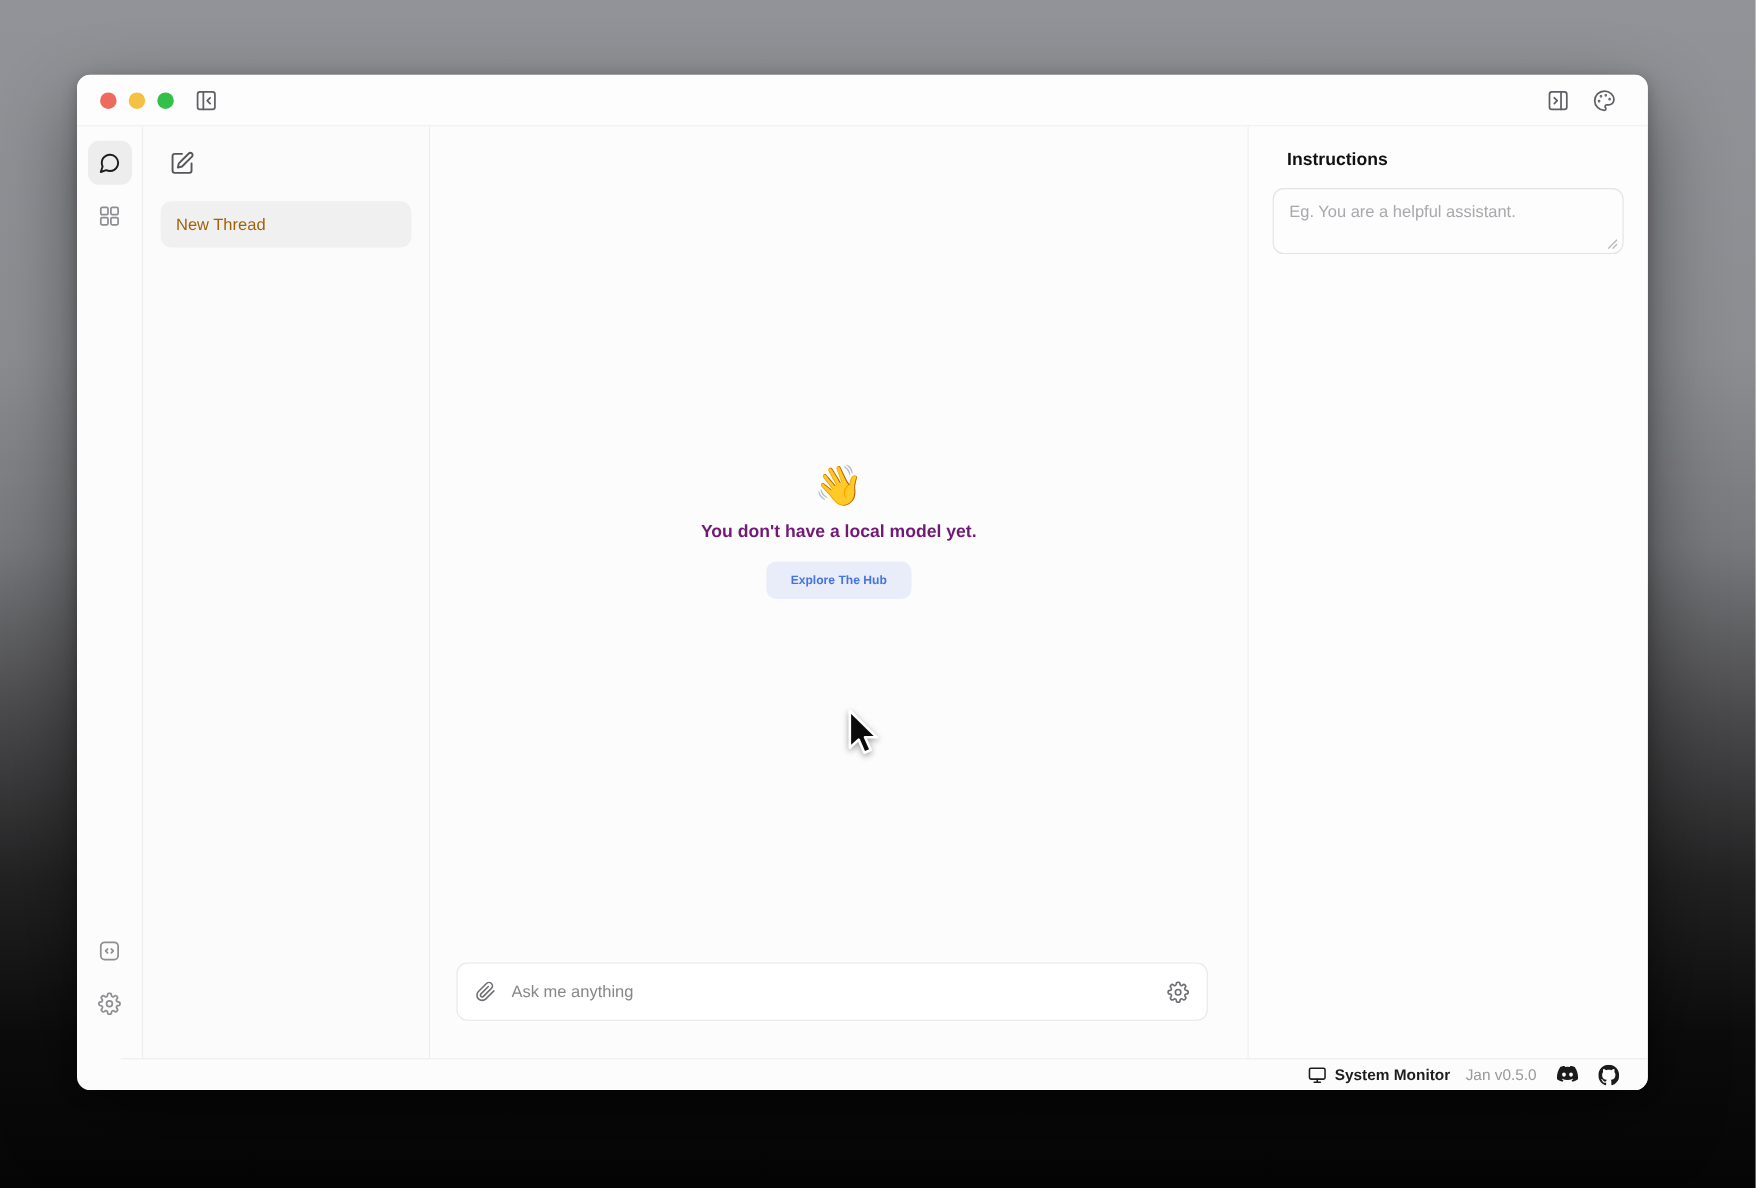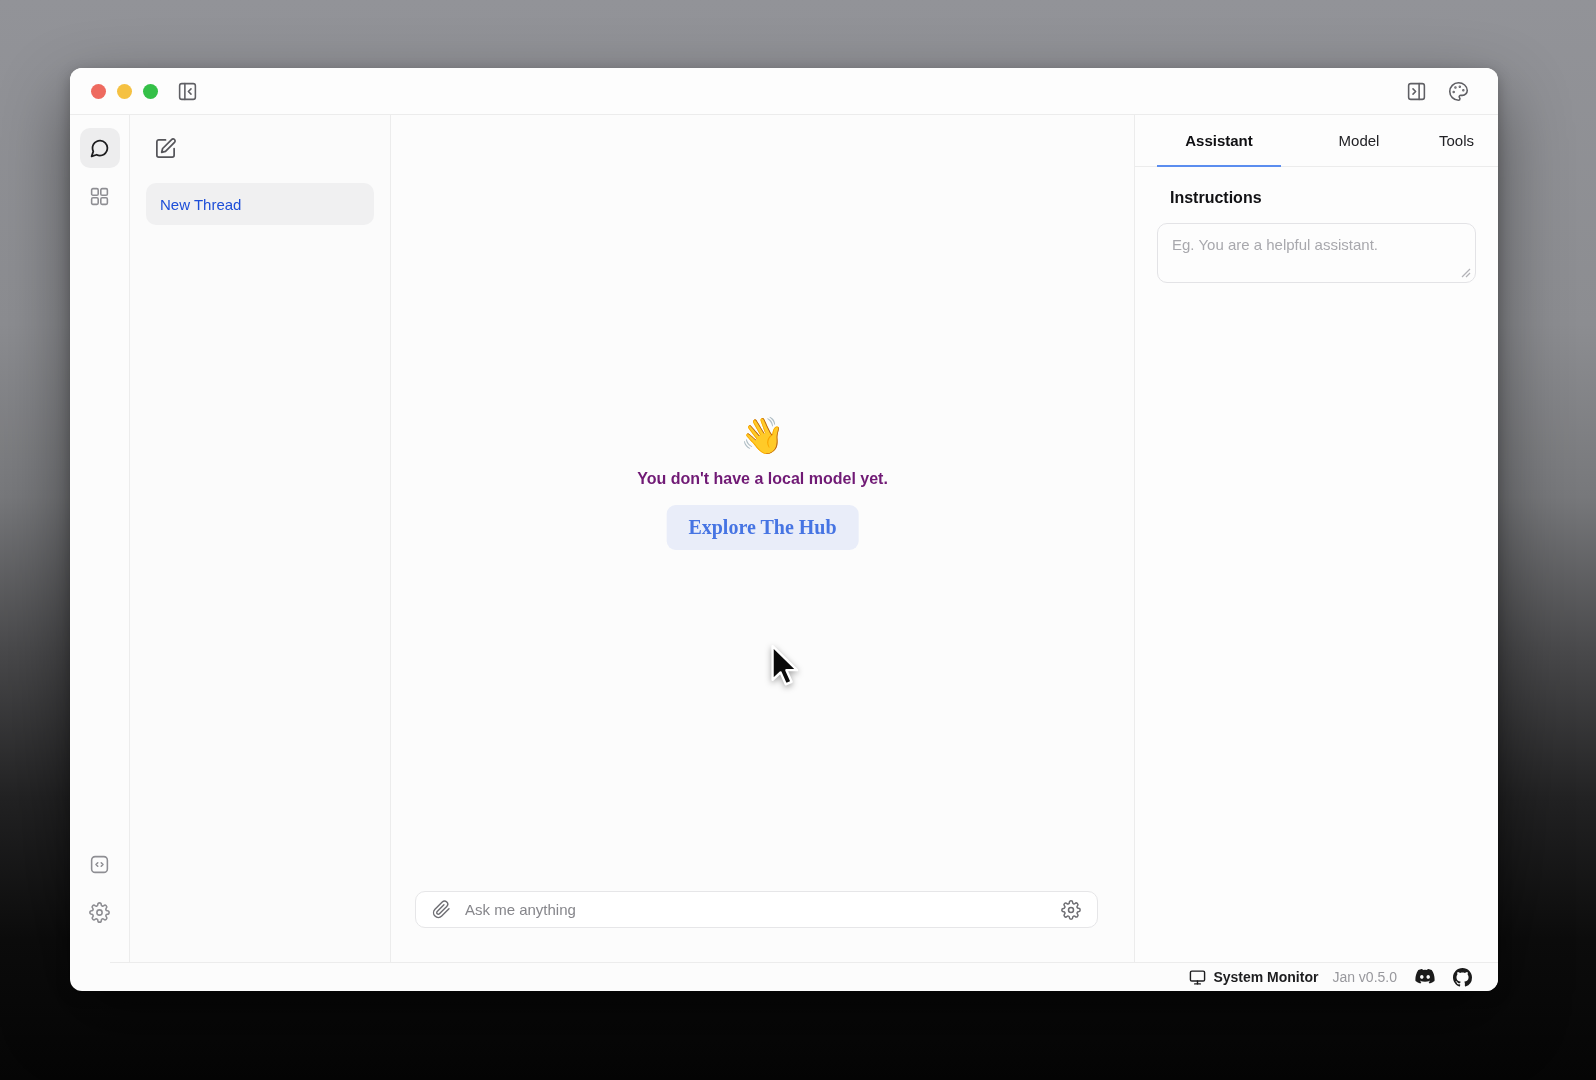--- a/index.html
+++ b/index.html
@@ -50,38 +50,38 @@
   .threads {
     width:261px; flex:0 0 261px; border-right:1px solid #ececec; background:#fbfbfb;
     padding:20px 16px; display:flex; flex-direction:column;
   }
   .compose-btn {
     background:none; border:none; color:#55555a; width:26px; height:26px; margin-left:6px;
     display:flex; align-items:center; justify-content:center; cursor:pointer;
   }
   .thread-item {
     margin-top:22px; height:42px; background:#f0f0f1; border-radius:10px;
-    display:flex; align-items:center; padding:0 14px; font-size:15px; color:#1d4ed8;
+    display:flex; align-items:center; padding:0 14px; font-size:15px; color:#a16207;
     cursor:pointer;
   }
   
   .main { flex:1 1 auto; position:relative; background:#fcfcfc; }
   .empty-state {
     position:absolute; left:50%; top:50%; transform:translate(-50%,-50%) translateY(-55px);
     display:flex; flex-direction:column; align-items:center; text-align:center;
   }
   .wave { font-size:36px; line-height:1; }
   .empty-msg { margin-top:16px; font-size:16px; font-weight:600; color:#701a75; }
   .cta-btn {
     margin-top:17px; border:none; cursor:pointer;
-    background:#e9edf9; color:#4674e3; font-weight:700; font-size:20px;
-    padding:11px 22px; border-radius:9px; font-family:Liberation Serif, serif;
+    background:#e9edf9; color:#4674e3; font-weight:700; font-size:11px;
+    padding:11px 22px; border-radius:9px; font-family:Liberation Sans, sans-serif;
   }
   .composer {
-    position:absolute; left:24px; right:36px; bottom:34px; height:37px;
+    position:absolute; left:24px; right:36px; bottom:34px; height:53px;
     background:#ffffff; border:1px solid #e6e6e8; border-radius:10px;
     display:flex; align-items:center; padding:0 16px;
   }
   .composer .clip { color:#6e6e73; flex:0 0 auto; background:none; border:none; cursor:pointer; display:flex; }
   .composer input {
     flex:1 1 auto; border:none; outline:none; background:transparent;
     font-size:15px; color:#1c1c1e; margin:0 14px; font-family:inherit;
   }
   .composer input::placeholder { color:#86868b; }
   .composer .gear { color:#6e6e73; flex:0 0 auto; background:none; border:none; cursor:pointer; display:flex; }
@@ -247,25 +247,20 @@
       </div>
 
       <div class="cursor">
         <svg width="38" height="44" viewBox="0 0 24 28">
           <path d="M6 2 L6 23.4 L11.1 18.7 L14.4 26.3 L18.1 24.7 L14.8 17.3 L21.6 17.3 Z" fill="#0b0b0b" stroke="#ffffff" stroke-width="1.5" stroke-linejoin="round"></path>
         </svg>
       </div>
     </main>
 
     <aside class="rpanel">
-      <div class="rtabs">
-        <button class="rtab active">Assistant</button>
-        <button class="rtab">Model</button>
-        <button class="rtab">Tools</button>
-      </div>
       <div class="rcontent">
         <div class="instructions-label">Instructions</div>
         <div class="ta-wrap">
           <textarea placeholder="Eg. You are a helpful assistant." style=""></textarea>
           <span class="ta-grip">
             <svg width="10" height="10" viewBox="0 0 10 10" stroke="currentColor" stroke-width="1.2">
               <line x1="1" y1="9" x2="9" y2="1"></line>
                 <line x1="5" y1="9" x2="9" y2="5"></line>
             </svg>
           </span>

